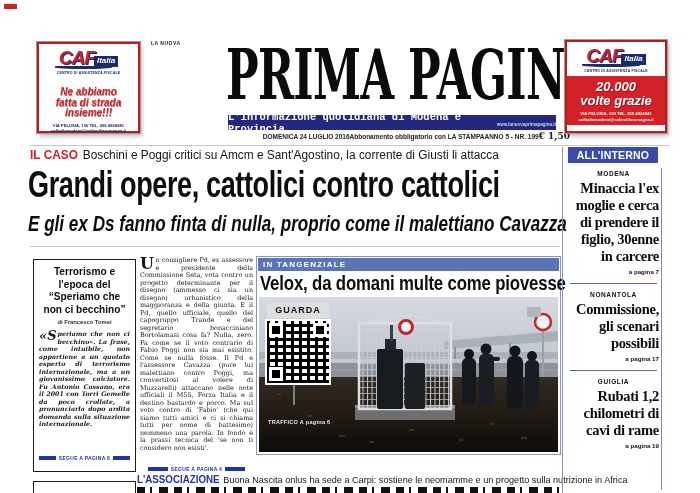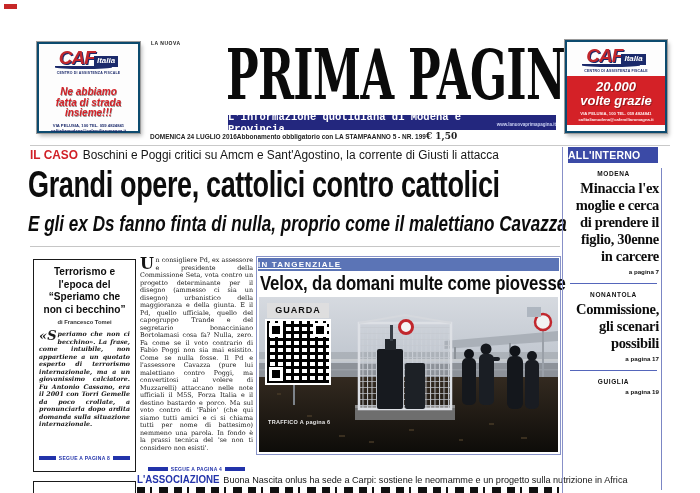--- a/index.html
+++ b/index.html
@@ -4,21 +4,21 @@
 <style>
   html,body{margin:0;padding:0;background:#fff;}
   .page{position:relative;width:700px;height:493px;background:#fff;overflow:hidden;
         font-family:"Liberation Sans",sans-serif;color:#111;}
   .abs{position:absolute;}
 
   
   .corner-mark{left:4px;top:4px;width:13px;height:5px;background:#c62828;}
 
   
-  .ad{background:#fdfdfd;border:2px solid #0c4a6e;outline:1px solid #9a9a9a;
+  .ad{background:#fdfdfd;border:2px solid #b91c1c;outline:1px solid #9a9a9a;
       box-shadow:2px 3px 4px rgba(0,0,0,.28);box-sizing:border-box;text-align:center;}
   .ad-left{left:37px;top:42px;width:103px;height:91px;padding-top:3px;}
   .ad-right{left:565px;top:40px;width:102px;height:93px;padding-top:3px;}
   .caf-logo{position:relative;display:inline-flex;align-items:flex-end;margin-top:2px;}
   .caf-word{font:italic 900 19px/18px "Liberation Sans",sans-serif;color:#c1272d;
             text-shadow:1px 1px 0 #1b2a6b;letter-spacing:-1px;}
   .caf-italia{background:#1b2a6b;color:#fff;font:italic 800 8px/10px "Liberation Sans",sans-serif;
               padding:0 3px 1px;margin-left:-1px;}
   .caf-swoosh{position:absolute;left:-4px;right:6px;bottom:-2px;height:3px;background:#1b2a6b;
               border-radius:0 0 100% 100%/0 0 100% 100%;}
@@ -33,21 +33,21 @@
 
   
   .mast-kicker{left:151px;top:40px;font-size:5px;font-weight:700;letter-spacing:.5px;color:#222;}
   .mast-title{left:148px;top:36px;width:410px;text-align:center;
               font-family:"DejaVu Serif",serif;font-weight:700;font-size:70px;line-height:78px;
               transform:scaleX(.62);letter-spacing:-1px;color:#0b0b0b;white-space:nowrap;}
   .mast-band{left:228px;top:115px;width:328px;height:15px;background:#23277e;
              display:flex;align-items:center;justify-content:center;gap:4px;}
   .mast-tagline{color:#fff;font-family:Liberation Mono, monospace;font-weight:700;font-size:10.5px;}
   .mast-site{color:#c9cff2;font-size:4.5px;font-weight:700;padding-top:3px;}
-  .dateline{left:150px;top:131px;width:420px;display:flex;justify-content:flex-start;
+  .dateline{left:150px;top:131px;width:420px;display:flex;justify-content:flex-end;
             align-items:center;font-size:6.5px;font-weight:700;color:#222;}
   .price{font-family:"DejaVu Serif",serif;font-size:9px;font-weight:700;}
   .header-rule{left:30px;top:145px;width:640px;height:1px;background:#c9c9c9;}
 
   
   .kicker-row{left:30px;top:148px;width:540px;white-space:nowrap;transform:scaleX(.95);
               transform-origin:left;font-size:12.5px;}
   .kicker-label{color:#d01f26;font-weight:800;margin-right:5px;}
   .kicker-text{color:#151515;font-weight:500;}
   .headline{left:28px;top:164px;width:540px;white-space:nowrap;
@@ -76,21 +76,21 @@
   .article-col{left:140px;top:257px;width:113px;height:201px;overflow:hidden;
                font:400 6.4px/7.5px "DejaVu Serif",serif;text-align:justify;color:#151515;}
   .dropcap-u{float:left;font:700 16px/13px "DejaVu Serif",serif;margin-right:1.5px;}
   .segue4{left:140px;top:461px;width:113px;}
 
   
   .velox{left:256px;top:256px;width:305px;height:199px;border:1px solid #8893c8;
          box-sizing:border-box;background:#fff;}
   .velox-band{left:258px;top:258px;width:301px;height:13px;background:#5b74b6;
               color:#fff;font-size:8px;font-weight:700;letter-spacing:1.2px;
-              line-height:13px;box-sizing:border-box;text-decoration:underline;}
+              line-height:13px;padding-left:5px;box-sizing:border-box;}
   .velox-head{left:260px;top:272px;white-space:nowrap;font-weight:800;font-size:20px;
               letter-spacing:-.2px;transform:scaleX(.84);transform-origin:left;color:#0d0d0d;}
   .photo{left:259px;top:297px;width:299px;height:155px;overflow:hidden;}
   .guarda{position:absolute;left:8px;top:6px;width:62px;height:15px;background:rgba(222,222,222,.95);
           font-size:9px;font-weight:700;letter-spacing:1px;text-align:center;line-height:15px;color:#111;}
   .qr{position:absolute;left:8px;top:24px;width:62px;height:62px;background:#fff;
       background-image:
         repeating-linear-gradient(0deg,#000 0 3px,transparent 3px 7px),
         repeating-linear-gradient(90deg,#000 0 3px,#fff 3px 8px);
       box-shadow:0 0 0 2px #fff;}
@@ -105,21 +105,21 @@
   .bottom-label{color:#2233aa;font-weight:800;margin-right:4px;font-size:10.5px;}
   .bottom-text{color:#151515;font-weight:500;font-size:9.8px;}
   .cutoff-headline{left:137px;top:487px;width:424px;height:6px;overflow:hidden;background:
      repeating-linear-gradient(90deg,#111 0 8px,transparent 8px 13px,#111 13px 15px,
        transparent 15px 22px,#111 22px 31px,transparent 31px 37px);}
 
   
   .sep-v{left:562px;top:147px;width:1px;height:346px;background:#8890c8;}
   .sidebar-rule-v{left:661px;top:168px;width:1px;height:322px;background:#7b86c4;}
   .sb-header{left:568px;top:147px;width:90px;height:16px;background:#3b4aa6;color:#fff;
-             font-size:10.5px;font-weight:700;line-height:16px;
+             font-size:10.5px;font-weight:700;text-align:center;line-height:16px;
              letter-spacing:.2px;transform-origin:left top;}
   .sidebar{left:568px;top:170px;width:91px;}
   .sb-section{font-size:6.5px;font-weight:800;text-align:center;letter-spacing:.6px;color:#111;}
   .sb-title{font-family:"Liberation Serif",serif;font-weight:700;font-size:14.5px;
             line-height:17px;color:#0c0c0c;margin-top:3px;letter-spacing:-.3px;text-align:right;}
   .sb-page{font-size:6.2px;font-weight:800;text-align:right;margin-top:3px;color:#111;}
   .sb-div{height:1px;background:#5566bb;margin:8px 2px 7px;}
 
   svg{display:block;}
 </style>
@@ -298,17 +298,18 @@
     </div>
     <div class="sb-div"></div>
     <div>
       <div class="sb-section">NONANTOLA</div>
       <div class="sb-title">Commissione, gli scenari possibili</div>
       <div class="sb-page">a pagina 17</div>
     </div>
     <div class="sb-div"></div>
     <div>
       <div class="sb-section">GUIGLIA</div>
+      <div class="sb-title">Rubati 1,2 chilometri di cavi di rame</div>
       <div class="sb-page">a pagina 19</div>
     </div>
   </div>
 
 </div>
 
 </body></html>

